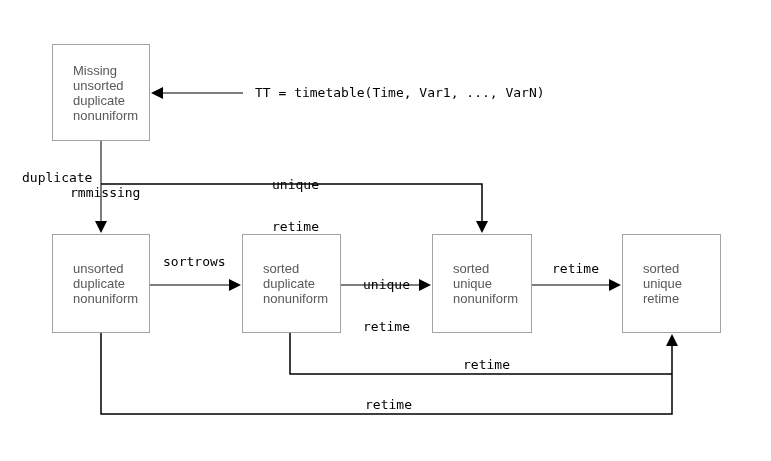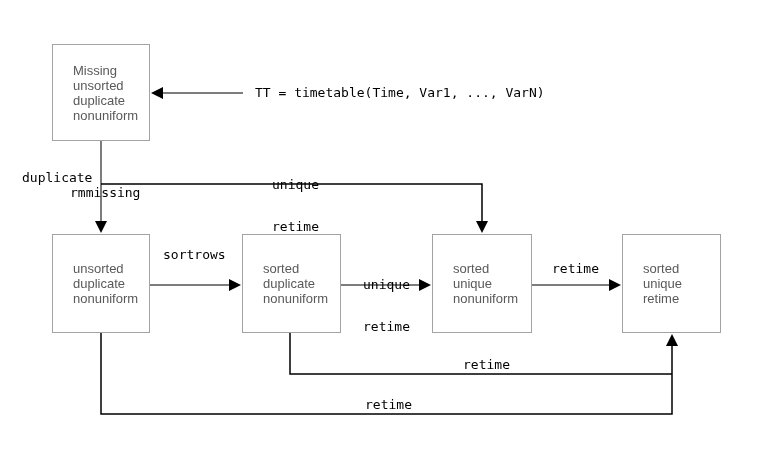--- a/index.html
+++ b/index.html
@@ -110,21 +110,21 @@
   <div class="code-label" style="left:255px; top:86px;">TT = timetable(Time, Var1, ..., VarN)</div>
 
   <div class="code-label" style="left:22px; top:171px;">duplicate</div>
   <div class="code-label" style="left:22px; top:186px;margin-left:48px;">rmmissing</div>
 
   <div class="code-label" style="left:272px; top:150px;">
     <div>unique</div>
     <div>retime</div>
   </div>
 
-  <div class="code-label" style="left:163px; top:248px;">sortrows</div>
+  <div class="code-label" style="left:163px; top:255px;">sortrows</div>
 
   <div class="code-label" style="left:363px; top:250px;">
     <div>unique</div>
     <div>retime</div>
   </div>
 
   <div class="code-label" style="left:552px; top:262px;">retime</div>
 
   <div class="code-label" style="left:463px; top:358px;">retime</div>
 

